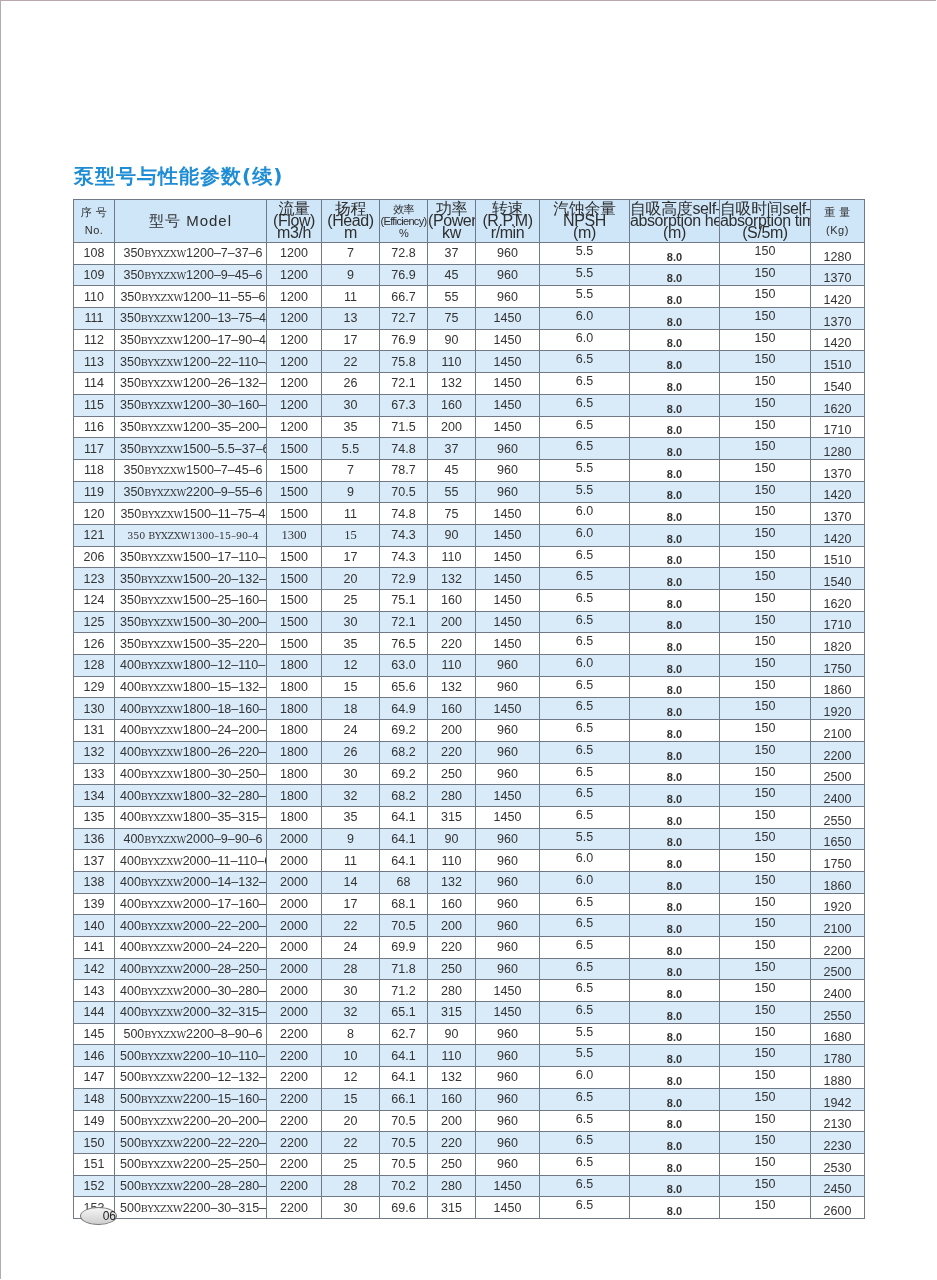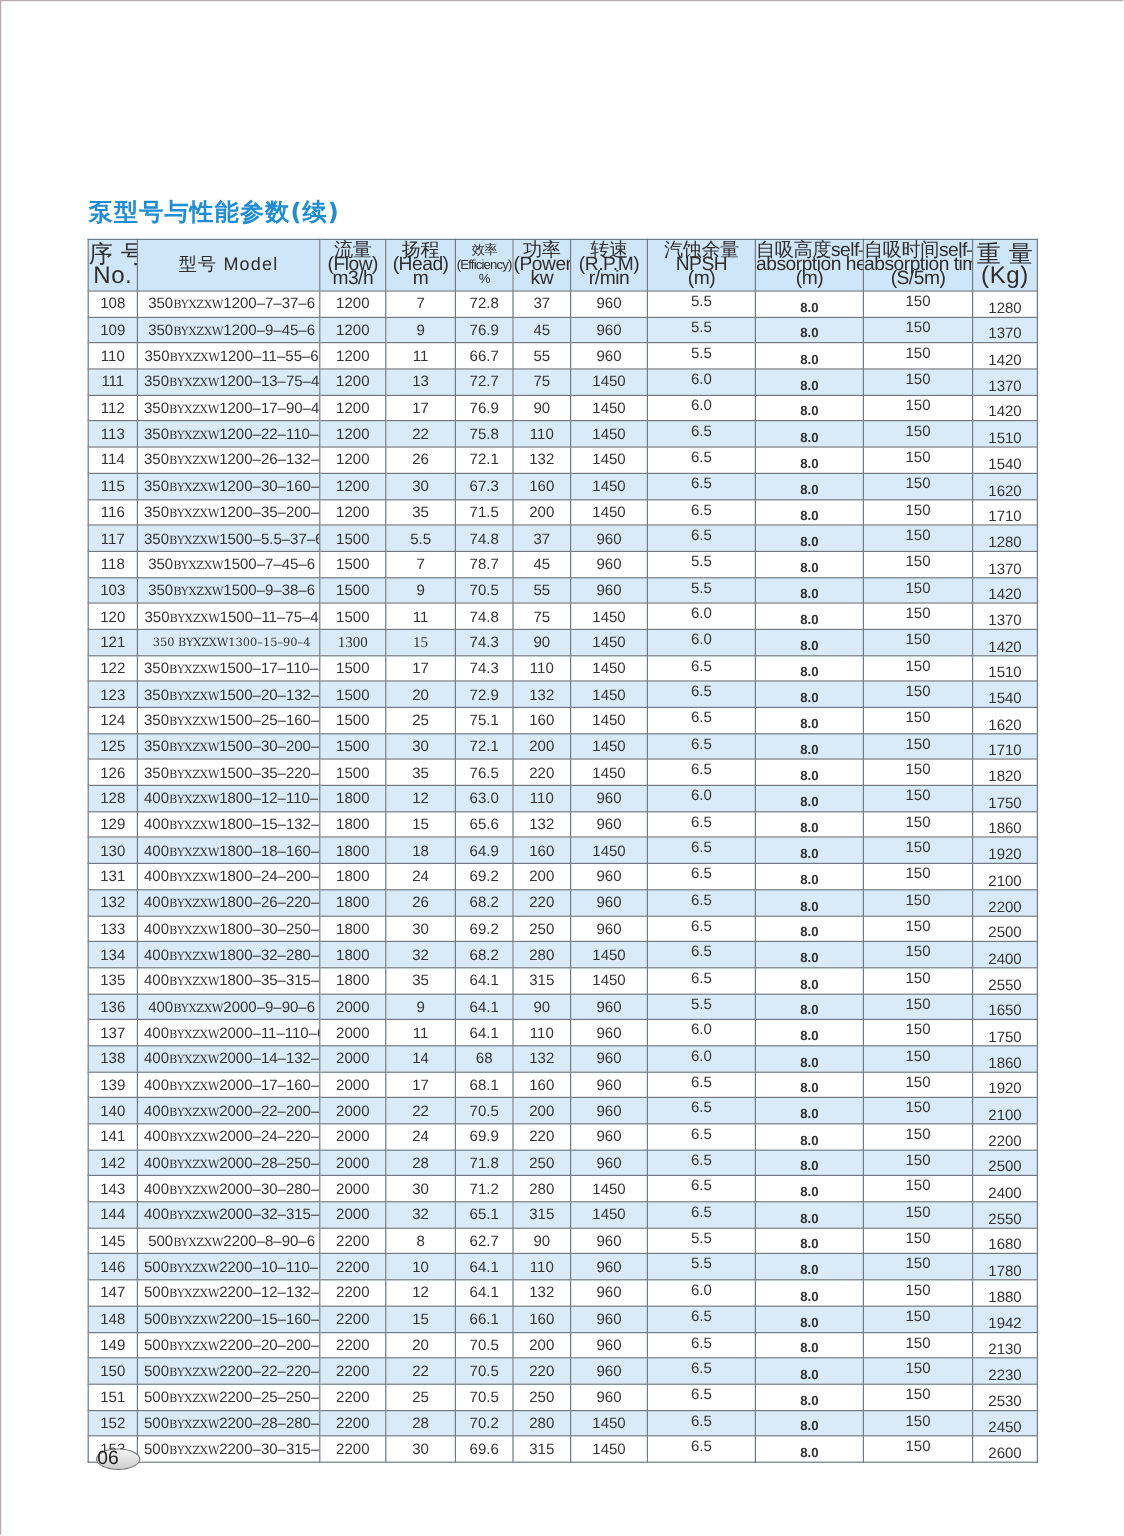--- a/index.html
+++ b/index.html
@@ -8,37 +8,37 @@
   .page-frame { position:absolute; left:0; top:0; width:935px; height:1278px;
                 border-top:1px solid #b8a8b0; border-left:1px solid #b8a8b0; }
   .page-title { position:absolute; left:74px; top:163px; font-size:20px; font-weight:bold;
                 color:#1f8dd6; letter-spacing:1px; font-family:"DejaVu Sans", sans-serif; }
   table.spec { position:absolute; left:73px; top:199px; border-collapse:collapse;
                table-layout:fixed; width:791px; }
   table.spec th, table.spec td { border:1px solid #6f7a86; padding:0; text-align:center;
                overflow:hidden; white-space:nowrap; }
   table.spec thead th { background:#cfe6f8; color:#2e2e2e; font-weight:normal; height:42px;
                line-height:12px; font-size:16px; letter-spacing:-0.4px; }
-  table.spec thead th.big { font-size:20px; line-height:18px; letter-spacing:0.5px; }
+  table.spec thead th.big { font-size:11px; line-height:18px; letter-spacing:0.5px; }
   table.spec thead th.model { font-size:15px; letter-spacing:1px; }
   table.spec thead th.small { font-size:11px; letter-spacing:-0.7px; }
   table.spec tbody td { height:19.7px; font-size:12.5px; color:#333; }
   table.spec tbody tr:nth-child(even) td { background:#d9ebf9; }
   table.spec tbody tr:nth-child(odd) td { background:#ffffff; }
   td.model { text-align:center; padding-left:5px !important; }
   td.model .pre { font-family:"DejaVu Serif", serif; font-size:9.5px; letter-spacing:-0.2px; }
   td.model.alt { font-family:"DejaVu Serif", serif; font-size:9.5px;margin-left:16px; }
   td.hgt { font-family:Liberation Sans, sans-serif; font-weight:bold; font-size:11px !important; }
   td.npsh, td.time { vertical-align:top; padding-top:1px !important; }
   td.wt { vertical-align:bottom; }
   td.hgt { vertical-align:bottom; padding-bottom:1px !important; }
   td.serif { font-family:"Liberation Serif", serif; }
   .page-num { position:absolute; left:80px; top:1207px; width:35px; height:16px;
               border:1px solid #777; border-radius:50%;
-              background:linear-gradient(#f4f4f4,#cfcfcf); font-size:16px; text-align:left;
+              background:linear-gradient(#f4f4f4,#cfcfcf); font-size:12px; text-align:right;
               line-height:16px; color:#222; }
 </style>
 </head>
 <body>
 
 <div class="page-frame"></div>
 
 <div class="page-title">泵型号与性能参数(续)</div>
 
 <table class="spec">
@@ -208,22 +208,22 @@
         <td>7</td>
         <td>78.7</td>
         <td>45</td>
         <td>960</td>
         <td class="npsh">5.5</td>
         <td class="hgt">8.0</td>
         <td class="time">150</td>
         <td class="wt">1370</td>
       </tr>
       <tr>
-        <td>103</td>
-        <td class="model"><span>350</span><span class="pre">BYXZXW</span><span>1500–9–38–6</span></td>
+        <td>119</td>
+        <td class="model"><span>350</span><span class="pre">BYXZXW</span><span>2200–9–55–6</span></td>
         <td>1500</td>
         <td>9</td>
         <td>70.5</td>
         <td>55</td>
         <td>960</td>
         <td class="npsh">5.5</td>
         <td class="hgt">8.0</td>
         <td class="time">150</td>
         <td class="wt">1420</td>
       </tr>
@@ -247,21 +247,21 @@
         <td class="serif">15</td>
         <td>74.3</td>
         <td>90</td>
         <td>1450</td>
         <td class="npsh">6.0</td>
         <td class="hgt">8.0</td>
         <td class="time">150</td>
         <td class="wt">1420</td>
       </tr>
       <tr>
-        <td>122</td>
+        <td>206</td>
         <td class="model"><span>350</span><span class="pre">BYXZXW</span><span>1500–17–110–4</span></td>
         <td>1500</td>
         <td>17</td>
         <td>74.3</td>
         <td>110</td>
         <td>1450</td>
         <td class="npsh">6.5</td>
         <td class="hgt">8.0</td>
         <td class="time">150</td>
         <td class="wt">1510</td>

